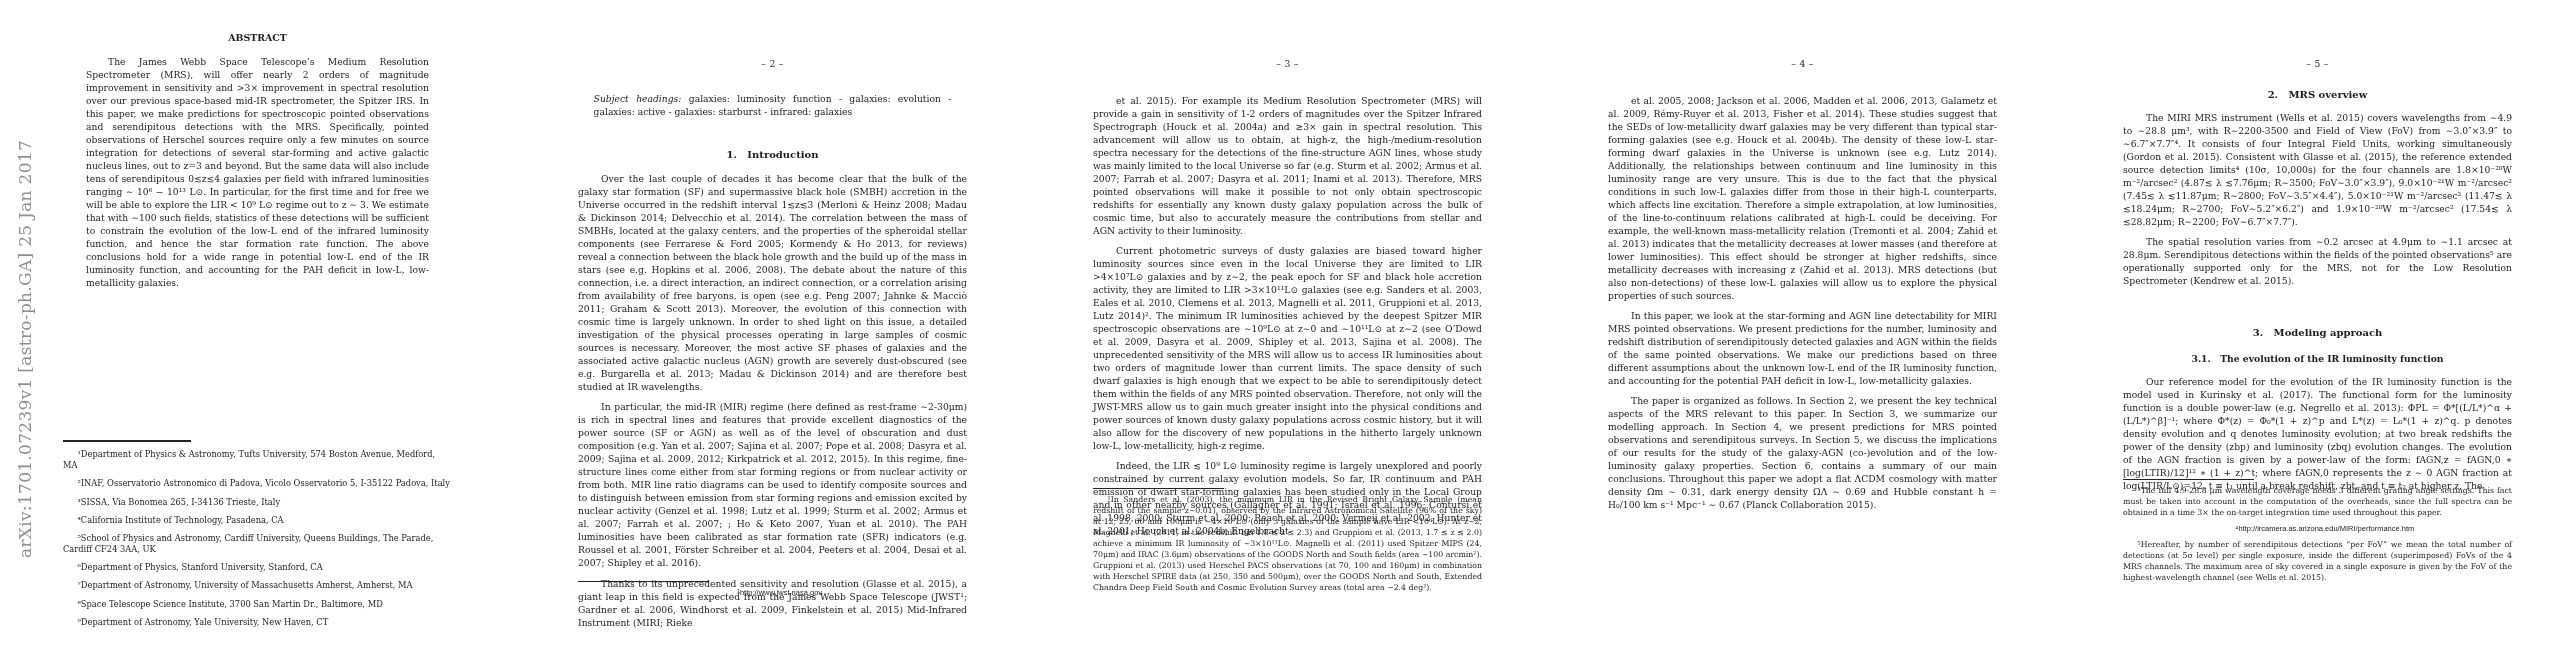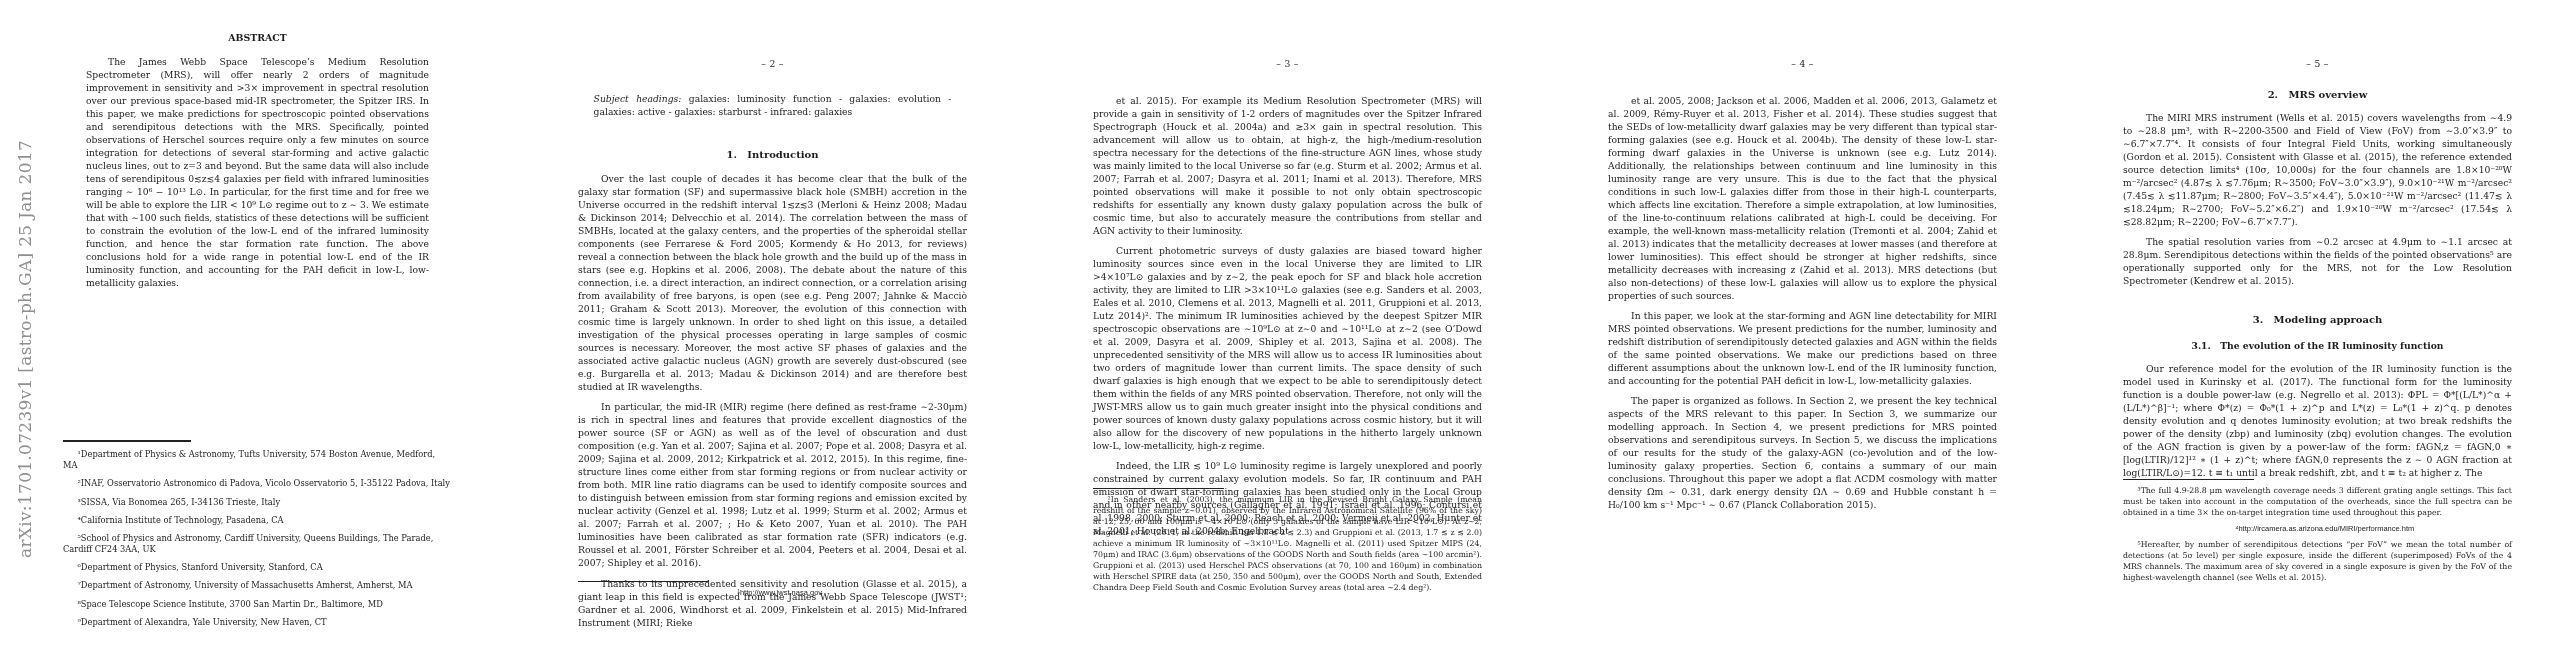--- a/index.html
+++ b/index.html
@@ -45,21 +45,21 @@
     <div class="fnblock" style="top:440px">
       <div class="fnrule" style="width:128px;border-top-width:2.2px"></div>
       <p class="affil">¹Department of Physics &amp; Astronomy, Tufts University, 574 Boston Avenue, Medford, MA</p>
       <p class="affil">²INAF, Osservatorio Astronomico di Padova, Vicolo Osservatorio 5, I-35122 Padova, Italy</p>
       <p class="affil">³SISSA, Via Bonomea 265, I-34136 Trieste, Italy</p>
       <p class="affil">⁴California Institute of Technology, Pasadena, CA</p>
       <p class="affil">⁵School of Physics and Astronomy, Cardiff University, Queens Buildings, The Parade, Cardiff CF24 3AA, UK</p>
       <p class="affil">⁶Department of Physics, Stanford University, Stanford, CA</p>
       <p class="affil">⁷Department of Astronomy, University of Massachusetts Amherst, Amherst, MA</p>
       <p class="affil">⁸Space Telescope Science Institute, 3700 San Martin Dr., Baltimore, MD</p>
-      <p class="affil">⁹Department of Alexandra, Yale University, New Haven, CT</p>
+      <p class="affil">⁹Department of Astronomy, Yale University, New Haven, CT</p>
     </div>
   </section>
 
   <section class="page">
     <div class="pagenum">– 2 –</div>
     <div class="inner">
       <p class="subject"><span class="lbl">Subject headings:</span><span> galaxies: luminosity function - galaxies: evolution - galaxies: active - galaxies: starburst - infrared: galaxies</span></p>
       <h3 class="section-heading" style="margin-top:31px">1.&nbsp;&nbsp;&nbsp;Introduction</h3>
       <p class="para" style="margin-top:12.2px">Over the last couple of decades it has become clear that the bulk of the galaxy star formation (SF) and supermassive black hole (SMBH) accretion in the Universe occurred in the redshift interval 1≲z≲3 (Merloni &amp; Heinz 2008; Madau &amp; Dickinson 2014; Delvecchio et al. 2014). The correlation between the mass of SMBHs, located at the galaxy centers, and the properties of the spheroidal stellar components (see Ferrarese &amp; Ford 2005; Kormendy &amp; Ho 2013, for reviews) reveal a connection between the black hole growth and the build up of the mass in stars (see e.g. Hopkins et al. 2006, 2008). The debate about the nature of this connection, i.e. a direct interaction, an indirect connection, or a correlation arising from availability of free baryons, is open (see e.g. Peng 2007; Jahnke &amp; Macciò 2011; Graham &amp; Scott 2013). Moreover, the evolution of this connection with cosmic time is largely unknown. In order to shed light on this issue, a detailed investigation of the physical processes operating in large samples of cosmic sources is necessary. Moreover, the most active SF phases of galaxies and the associated active galactic nucleus (AGN) growth are severely dust-obscured (see e.g. Burgarella et al. 2013; Madau &amp; Dickinson 2014) and are therefore best studied at IR wavelengths.</p>
       <p class="para">In particular, the mid-IR (MIR) regime (here defined as rest-frame ∼2-30μm) is rich in spectral lines and features that provide excellent diagnostics of the power source (SF or AGN) as well as of the level of obscuration and dust composition (e.g. Yan et al. 2007; Sajina et al. 2007; Pope et al. 2008; Dasyra et al. 2009; Sajina et al. 2009, 2012; Kirkpatrick et al. 2012, 2015). In this regime, fine-structure lines come either from star forming regions or from nuclear activity or from both. MIR line ratio diagrams can be used to identify composite sources and to distinguish between emission from star forming regions and emission excited by nuclear activity (Genzel et al. 1998; Lutz et al. 1999; Sturm et al. 2002; Armus et al. 2007; Farrah et al. 2007; ; Ho &amp; Keto 2007, Yuan et al. 2010). The PAH luminosities have been calibrated as star formation rate (SFR) indicators (e.g. Roussel et al. 2001, Förster Schreiber et al. 2004, Peeters et al. 2004, Desai et al. 2007; Shipley et al. 2016).</p>
@@ -92,21 +92,21 @@
       <p class="para">The paper is organized as follows. In Section 2, we present the key technical aspects of the MRS relevant to this paper. In Section 3, we summarize our modelling approach. In Section 4, we present predictions for MRS pointed observations and serendipitous surveys. In Section 5, we discuss the implications of our results for the study of the galaxy-AGN (co-)evolution and of the low-luminosity galaxy properties. Section 6, contains a summary of our main conclusions. Throughout this paper we adopt a flat ΛCDM cosmology with matter density Ωm ∼ 0.31, dark energy density ΩΛ ∼ 0.69 and Hubble constant h = H₀/100 km s⁻¹ Mpc⁻¹ ∼ 0.67 (Planck Collaboration 2015).</p>
     </div>
   </section>
 
   <section class="page">
     <div class="pagenum">– 5 –</div>
     <div class="inner">
       <h3 class="section-heading" style="margin-top:20px">2.&nbsp;&nbsp;&nbsp;MRS overview</h3>
       <p class="para" style="margin-top:11px">The MIRI MRS instrument (Wells et al. 2015) covers wavelengths from ∼4.9 to ∼28.8 μm³, with R∼2200-3500 and Field of View (FoV) from ∼3.0″×3.9″ to ∼6.7″×7.7″⁴. It consists of four Integral Field Units, working simultaneously (Gordon et al. 2015). Consistent with Glasse et al. (2015), the reference extended source detection limits⁴ (10σ, 10,000s) for the four channels are 1.8×10⁻²⁰W m⁻²/arcsec² (4.87≲ λ ≲7.76μm; R∼3500; FoV∼3.0″×3.9″), 9.0×10⁻²¹W m⁻²/arcsec² (7.45≲ λ ≲11.87μm; R∼2800; FoV∼3.5″×4.4″), 5.0×10⁻²¹W m⁻²/arcsec² (11.47≲ λ ≲18.24μm; R∼2700; FoV∼5.2″×6.2″) and 1.9×10⁻²⁰W m⁻²/arcsec² (17.54≲ λ ≲28.82μm; R∼2200; FoV∼6.7″×7.7″).</p>
       <p class="para">The spatial resolution varies from ∼0.2 arcsec at 4.9μm to ∼1.1 arcsec at 28.8μm. Serendipitous detections within the fields of the pointed observations⁵ are operationally supported only for the MRS, not for the Low Resolution Spectrometer (Kendrew et al. 2015).</p>
-      <h3 class="section-heading" style="margin-top:27px">3.&nbsp;&nbsp;&nbsp;Modeling approach</h3>
+      <h3 class="section-heading" style="margin-top:40px">3.&nbsp;&nbsp;&nbsp;Modeling approach</h3>
       <h4 class="subsection-heading">3.1.&nbsp;&nbsp;&nbsp;The evolution of the IR luminosity function</h4>
       <p class="para" style="margin-top:11px">Our reference model for the evolution of the IR luminosity function is the model used in Kurinsky et al. (2017). The functional form for the luminosity function is a double power-law (e.g. Negrello et al. 2013): ΦPL = Φ*[(L/L*)^α + (L/L*)^β]⁻¹; where Φ*(z) = Φ₀*(1 + z)^p and L*(z) = L₀*(1 + z)^q. p denotes density evolution and q denotes luminosity evolution; at two break redshifts the power of the density (zbp) and luminosity (zbq) evolution changes. The evolution of the AGN fraction is given by a power-law of the form: fAGN,z = fAGN,0 ∗ [log(LTIR)/12]¹² ∗ (1 + z)^t; where fAGN,0 represents the z ∼ 0 AGN fraction at log(LTIR/L⊙)=12. t ≡ t₁ until a break redshift, zbt, and t ≡ t₂ at higher z. The</p>
     </div>
     <div class="fnblock" style="top:479px">
       <div class="fnrule"></div>
       <p class="fn">³The full 4.9-28.8 μm wavelength coverage needs 3 different grating angle settings. This fact must be taken into account in the computation of the overheads, since the full spectra can be obtained in a time 3× the on-target integration time used throughout this paper.</p>
       <p class="fn mono">⁴http://ircamera.as.arizona.edu/MIRI/performance.htm</p>
       <p class="fn">⁵Hereafter, by number of serendipitous detections “per FoV” we mean the total number of detections (at 5σ level) per single exposure, inside the different (superimposed) FoVs of the 4 MRS channels. The maximum area of sky covered in a single exposure is given by the FoV of the highest-wavelength channel (see Wells et al. 2015).</p>
     </div>
   </section>

